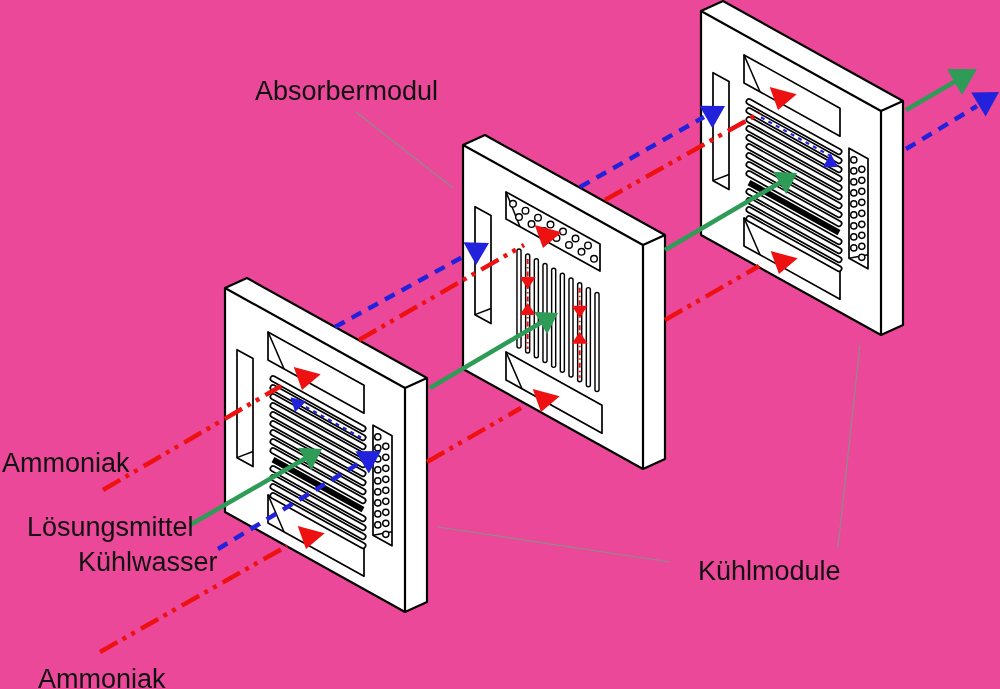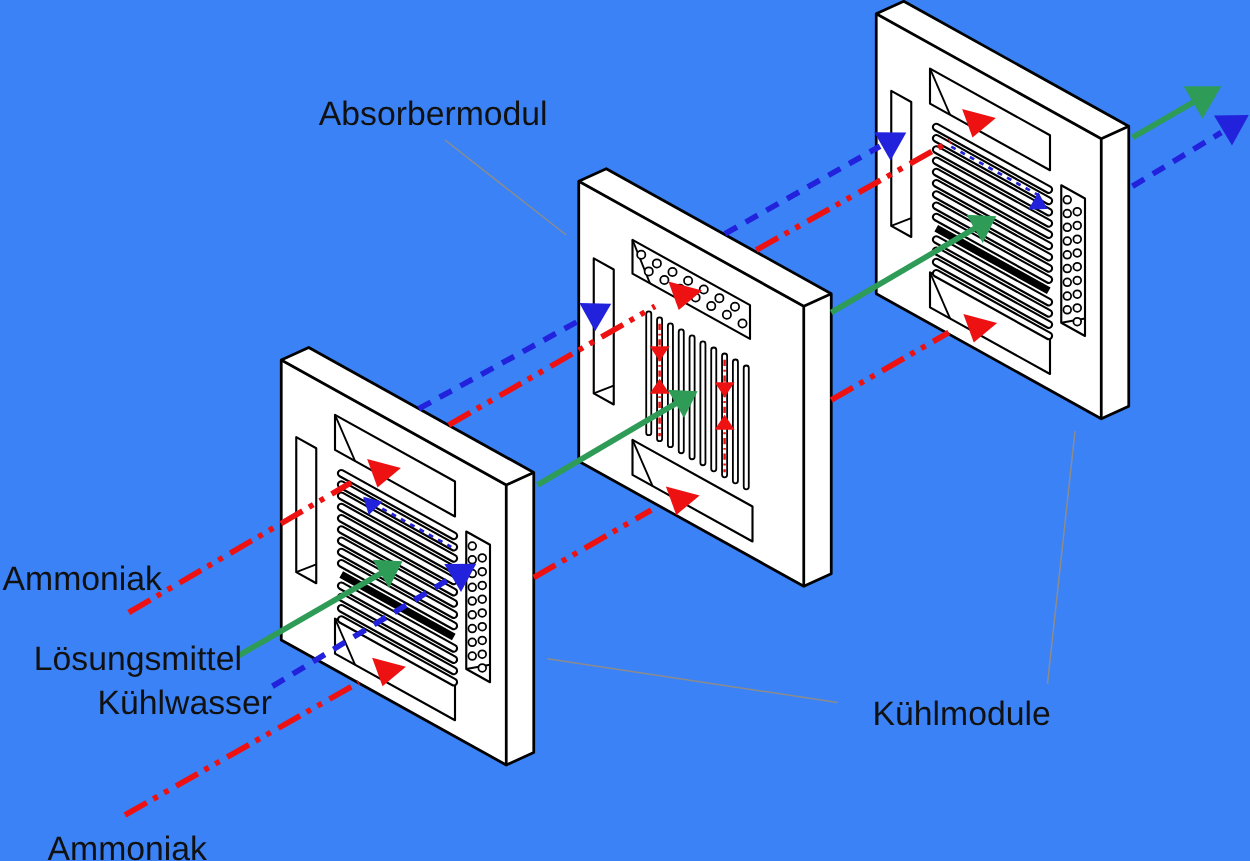--- a/index.html
+++ b/index.html
@@ -1,16 +1,16 @@
 <!DOCTYPE html>
 <html><head>
 <meta charset="utf-8">
 <style>
   html,body{margin:0;padding:0;background:#ffffff;}
-  .stage{width:1000px;height:689px;position:relative;background:#3b82f6;overflow:hidden;}
+  .stage{width:1000px;height:689px;position:relative;background:#ec4899;overflow:hidden;}
   svg{display:block;}
   text{font-family:"Liberation Sans","DejaVu Sans",sans-serif;font-size:27px;fill:#111111;}
 </style>
 </head>
 <body>
 
 <div class="stage">
 <svg id="cv" width="1000" height="689" viewBox="0 0 1000 689">
   <g id="modules">
         <g>

